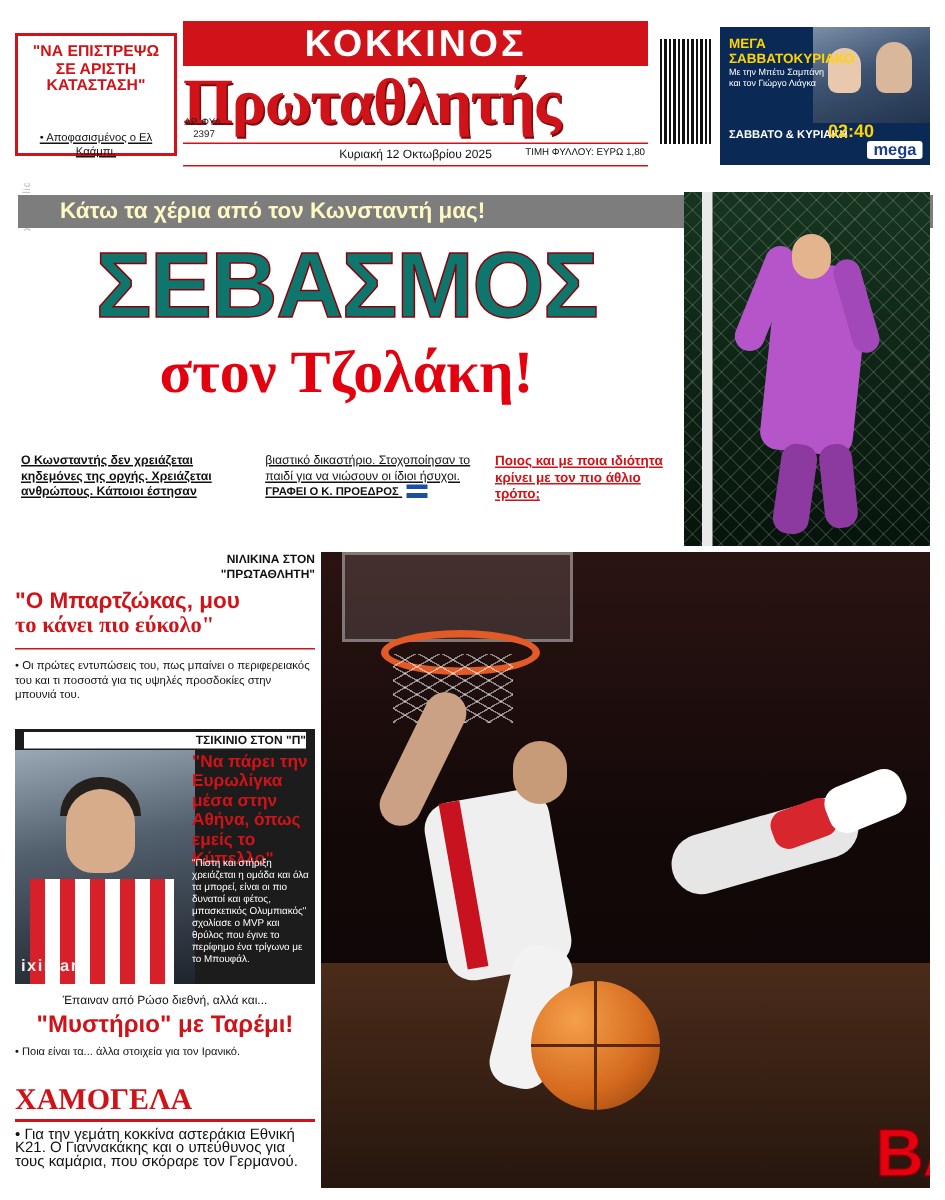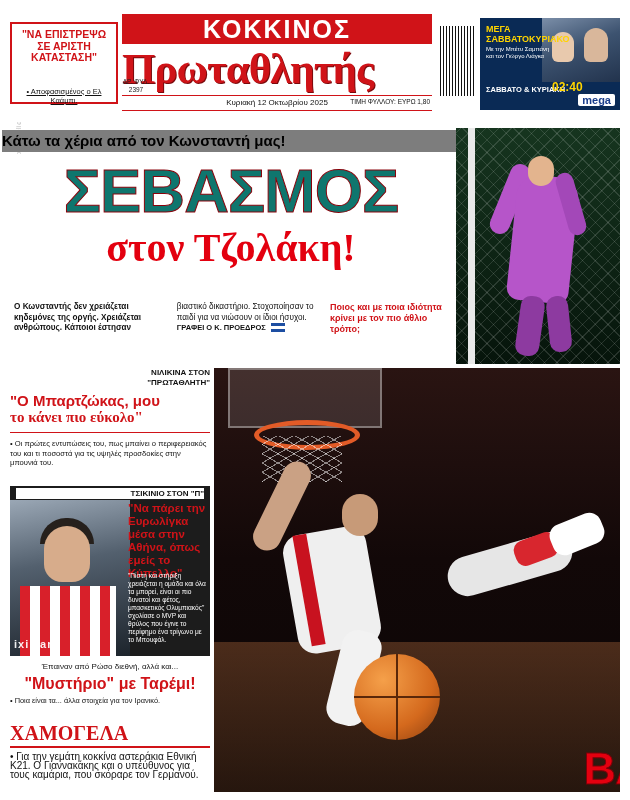--- a/index.html
+++ b/index.html
@@ -52,39 +52,39 @@
   .mh-right .r-sub{position:absolute;left:6px;top:28px;width:66px;color:#fff;font-size:6px;line-height:7px;}
   .mh-right .r-days{position:absolute;left:6px;bottom:16px;color:#fff;font-size:7.5px;font-weight:bold;line-height:9px;}
   .mh-right .r-time{position:absolute;left:72px;bottom:16px;color:#ffd400;font-size:12px;font-weight:bold;}
   .mh-right .r-logo{position:absolute;right:5px;bottom:4px;background:#fff;color:#1a3e8c;font-weight:bold;font-size:11px;padding:0 4px;border-radius:2px;}
 
   .watermark{position:absolute;left:-22px;top:112px;transform:rotate(-90deg);
     font-size:7px;color:#b9b9b9;letter-spacing:0.5px;white-space:nowrap;}
 
   
   .kicker{
-    position:absolute;left:2px;top:130px;width:610px;height:22px;
-    background:#7d7d7d;color:#000000;font-weight:bold;font-size:15px;
-    line-height:22px;box-sizing:border-box;
+    position:absolute;left:12px;top:130px;width:610px;height:22px;
+    background:#7d7d7d;color:#fef9c3;font-weight:bold;font-size:15px;
+    line-height:22px;padding-left:28px;box-sizing:border-box;
   }
 
   
   .lead{position:absolute;left:10px;top:154px;width:442px;height:210px;background:#fff;}
   .sevasmos{
     color:#0f766e;font-weight:bold;font-size:62px;line-height:62px;
     letter-spacing:-1px;text-align:center;margin-top:6px;
     -webkit-text-stroke:1px #8a0009;
     font-family:"Liberation Sans", sans-serif;
   }
   .ston{
     color:#e3000f;font-weight:bold;font-size:40px;line-height:44px;
     text-align:center;font-family:"Liberation Serif", serif;margin-top:4px;
   }
   .lead-cols{position:absolute;left:4px;top:148px;width:434px;display:flex;gap:8px;}
-  .lead-col{font-size:8.2px;line-height:10.5px;color:#111;}
+  .lead-col{font-size:8.2px;line-height:10.5px;color:#111;text-decoration:underline;}
   .lead-col.c1{width:160px;font-weight:bold;}
   .lead-col.c2{width:150px;}
   .lead-col.c2 .credit{font-weight:bold;font-size:7.5px;}
   .lead-col.c3{width:122px;color:#d01318;font-weight:bold;font-size:9px;line-height:11px;}
   .flag{display:inline-block;width:14px;height:9px;background:linear-gradient(#1d4ea2 0 33%,#fff 33% 66%,#1d4ea2 66%);vertical-align:middle;margin-left:3px;}
 
   
   .keeper{position:absolute;left:456px;top:128px;width:164px;height:236px;overflow:hidden;
     background:linear-gradient(180deg,#16351f 0%,#0d2314 55%,#06140b 100%);}
   .keeper .net{position:absolute;inset:0;

